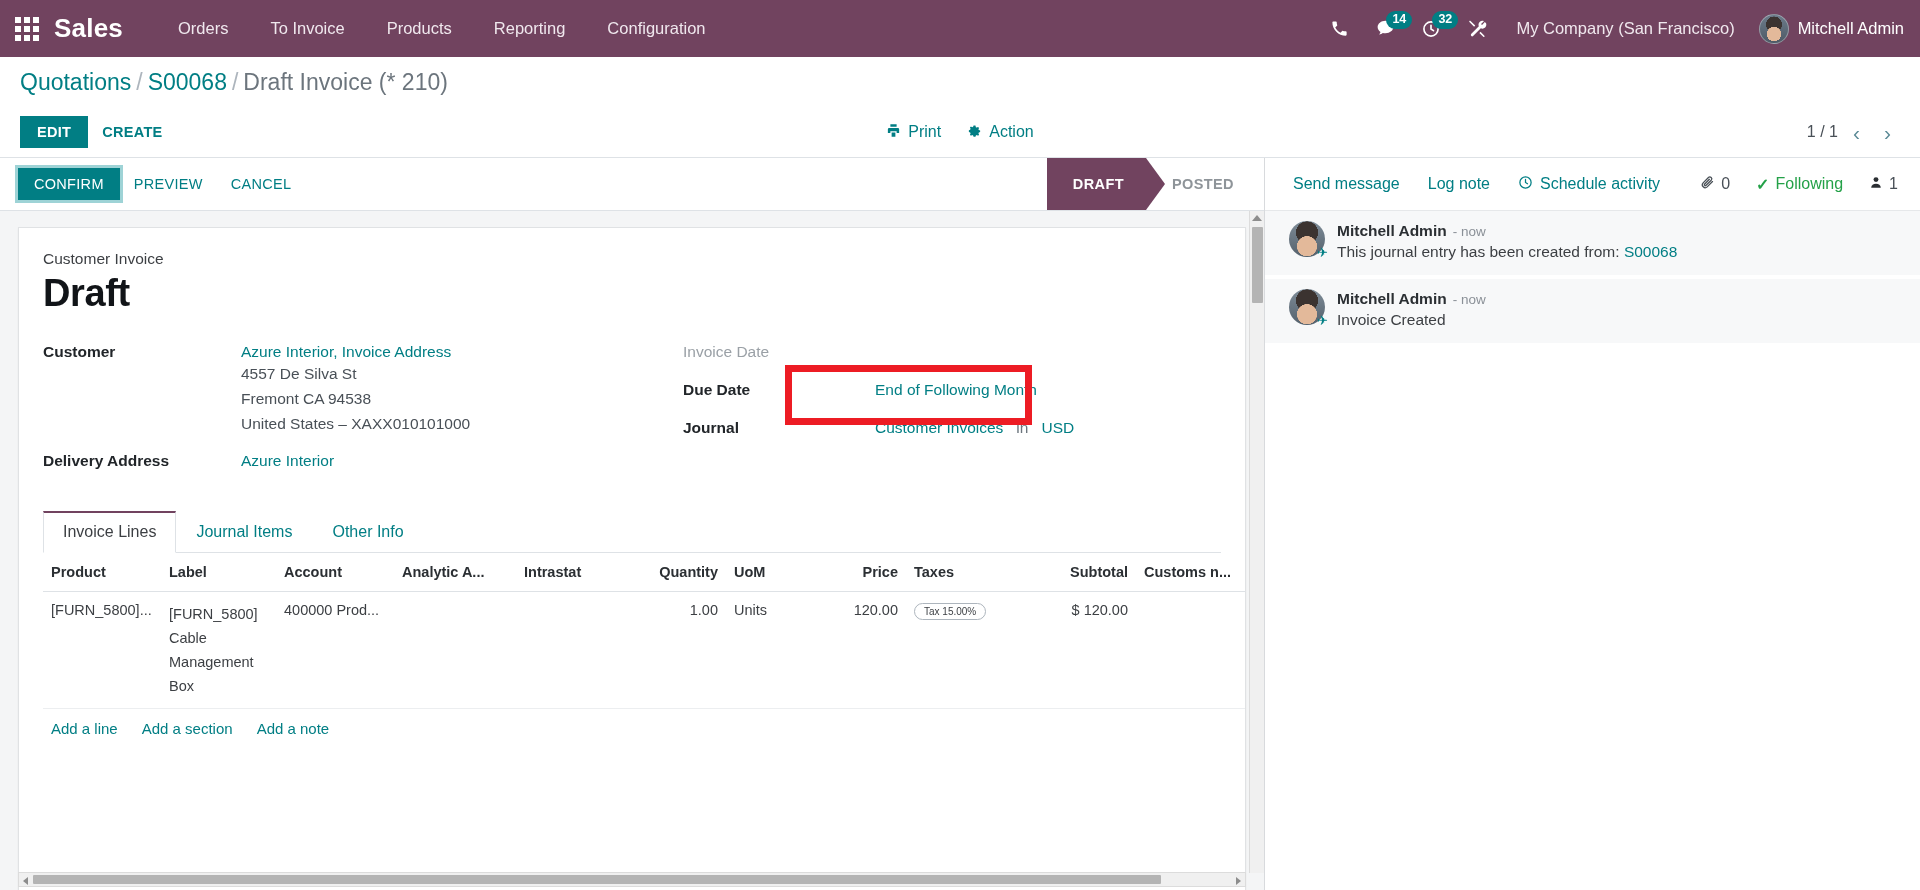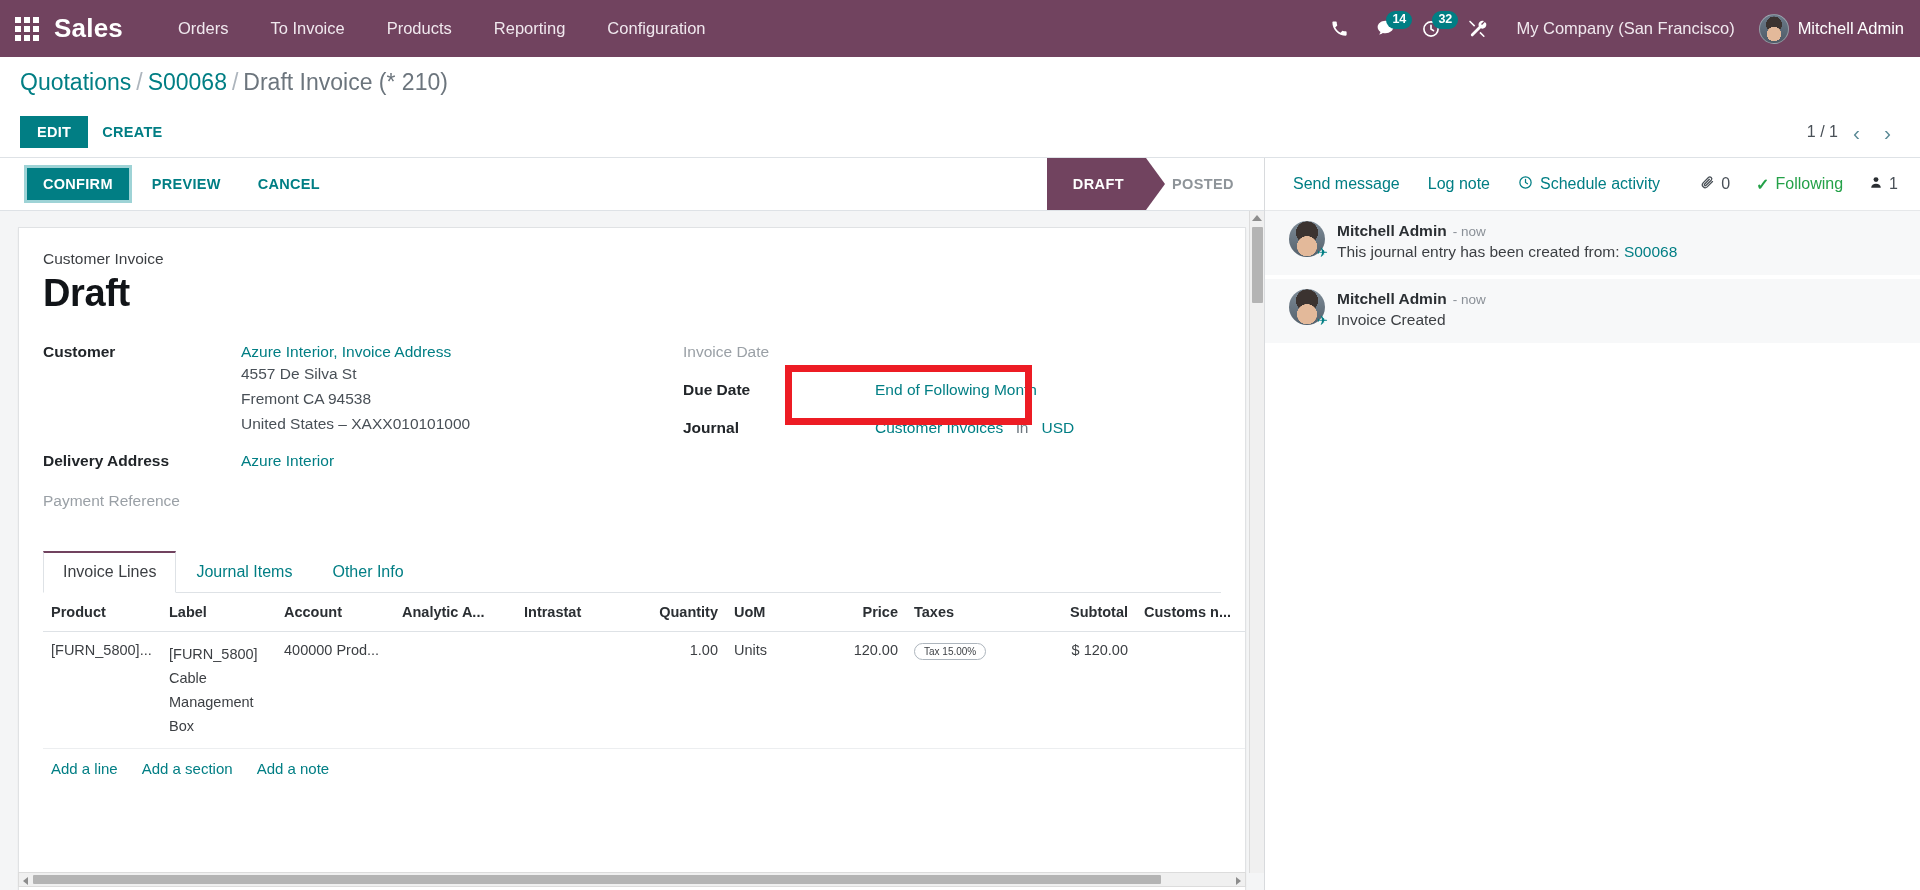--- a/index.html
+++ b/index.html
@@ -175,27 +175,26 @@
     height: 53px;
     display: flex;
     align-items: center;
     padding: 0 8px 0 18px;
     flex: none;
   }
   .sb-btn {
     background: none; border: none;
     color: #017e84;
     font-size: 14.5px;
-    font-weight: 700;
+    font-weight: 400;
     letter-spacing: .3px;
     padding: 8px 14px;
     cursor: pointer;
     text-transform: uppercase;
     font-family: inherit;
-    margin-left: 9px;
   }
   .sb-btn.primary {
     background: #017e84;
     color: #fff;
     box-shadow: 0 0 0 3px #9ed3d6;
     padding: 8px 16px;
   }
   .arrows { margin-left: auto; display: flex; align-items: stretch; height: 100%; }
   .arrow {
     display: flex; align-items: center;
@@ -461,20 +460,38 @@
 <div class="cp">
   <div class="cp-row1">
     <div class="breadcrumb">
       <a>Quotations</a><span class="sep">/</span><a>S00068</a><span class="sep">/</span><span class="cur">Draft Invoice (* 210)</span>
     </div>
   </div>
   <div class="cp-row2">
     <button class="btn-primary">EDIT</button>
     <button class="btn-link-caps">CREATE</button>
 
+    <div class="cp-center">
+      <button class="cp-act">
+        <span>
+          <svg width="15" height="15" viewBox="0 0 24 24" fill="#017e84">
+              <path d="M7 2h10v4H7zM5 8h14a2 2 0 0 1 2 2v6h-4v-3H7v3H3v-6a2 2 0 0 1 2-2zm4 7h6v7H9z"></path>
+            </svg>
+        </span>
+        <span>Print</span>
+      </button>
+      <button class="cp-act">
+        <span>
+          <svg width="15" height="15" viewBox="0 0 24 24" fill="#017e84">
+              <path d="M12 8.5A3.5 3.5 0 1 0 12 15.5 3.5 3.5 0 1 0 12 8.5zm9 3.5-2.1-.7a7.4 7.4 0 0 0-.6-1.5l1-2-1.6-1.6-2 1a7.4 7.4 0 0 0-1.5-.6L13.5 4h-3l-.7 2.1c-.5.1-1 .4-1.5.6l-2-1L4.7 7.3l1 2c-.3.5-.5 1-.6 1.5L3 11.5v3l2.1.7c.1.5.4 1 .6 1.5l-1 2 1.6 1.6 2-1c.5.3 1 .5 1.5.6l.7 2.1h3l.7-2.1c.5-.1 1-.4 1.5-.6l2 1 1.6-1.6-1-2c.3-.5.5-1 .6-1.5l2.1-.7z"></path>
+            </svg>
+        </span>
+        <span>Action</span>
+      </button>
+    </div>
 
     <div class="pager">
       <span>1 / 1</span>
       <button class="pager-btn">‹</button>
       <button class="pager-btn">›</button>
     </div>
   </div>
 </div>
 
 <div class="main">
@@ -505,24 +522,20 @@
               <div>
                 <div class="fvalue">Azure Interior, Invoice Address</div>
                 <div class="addr-line">4557 De Silva St</div>
                 <div class="addr-line">Fremont CA 94538</div>
                 <div class="addr-line">United States – XAXX010101000</div>
               </div>
             </div>
             <div class="frow" style="margin-top:14px;">
               <div class="flabel">Delivery Address</div>
               <div class="fvalue">Azure Interior</div>
-            </div>
-            <div class="frow" style="margin-top:12px;">
-              <div class="flabel muted">Payment Reference</div>
-              <div class="fvalue plain"></div>
             </div>
           </div>
 
           <div class="col-right">
             <div class="frow">
               <div class="flabel-r muted">Invoice Date</div>
               <div class="fvalue plain"></div>
             </div>
             <div class="frow" style="margin-top:10px;">
               <div class="flabel-r">Due Date</div>

